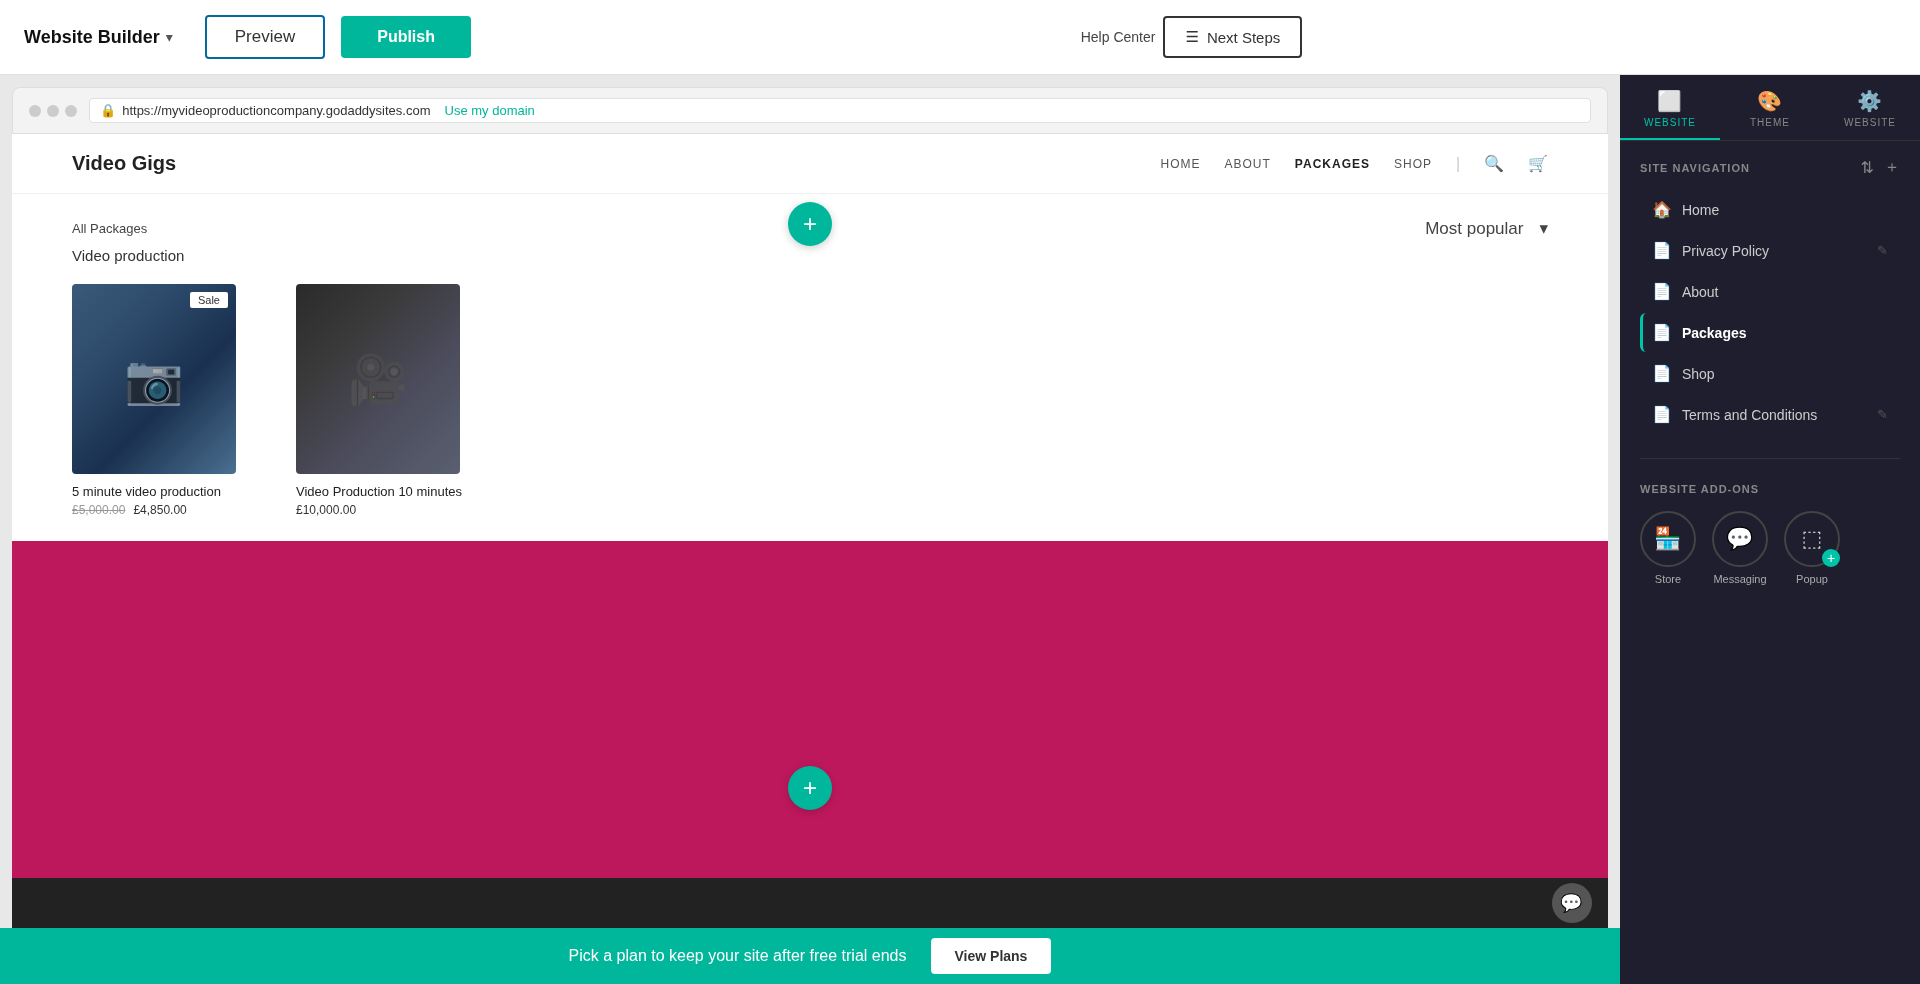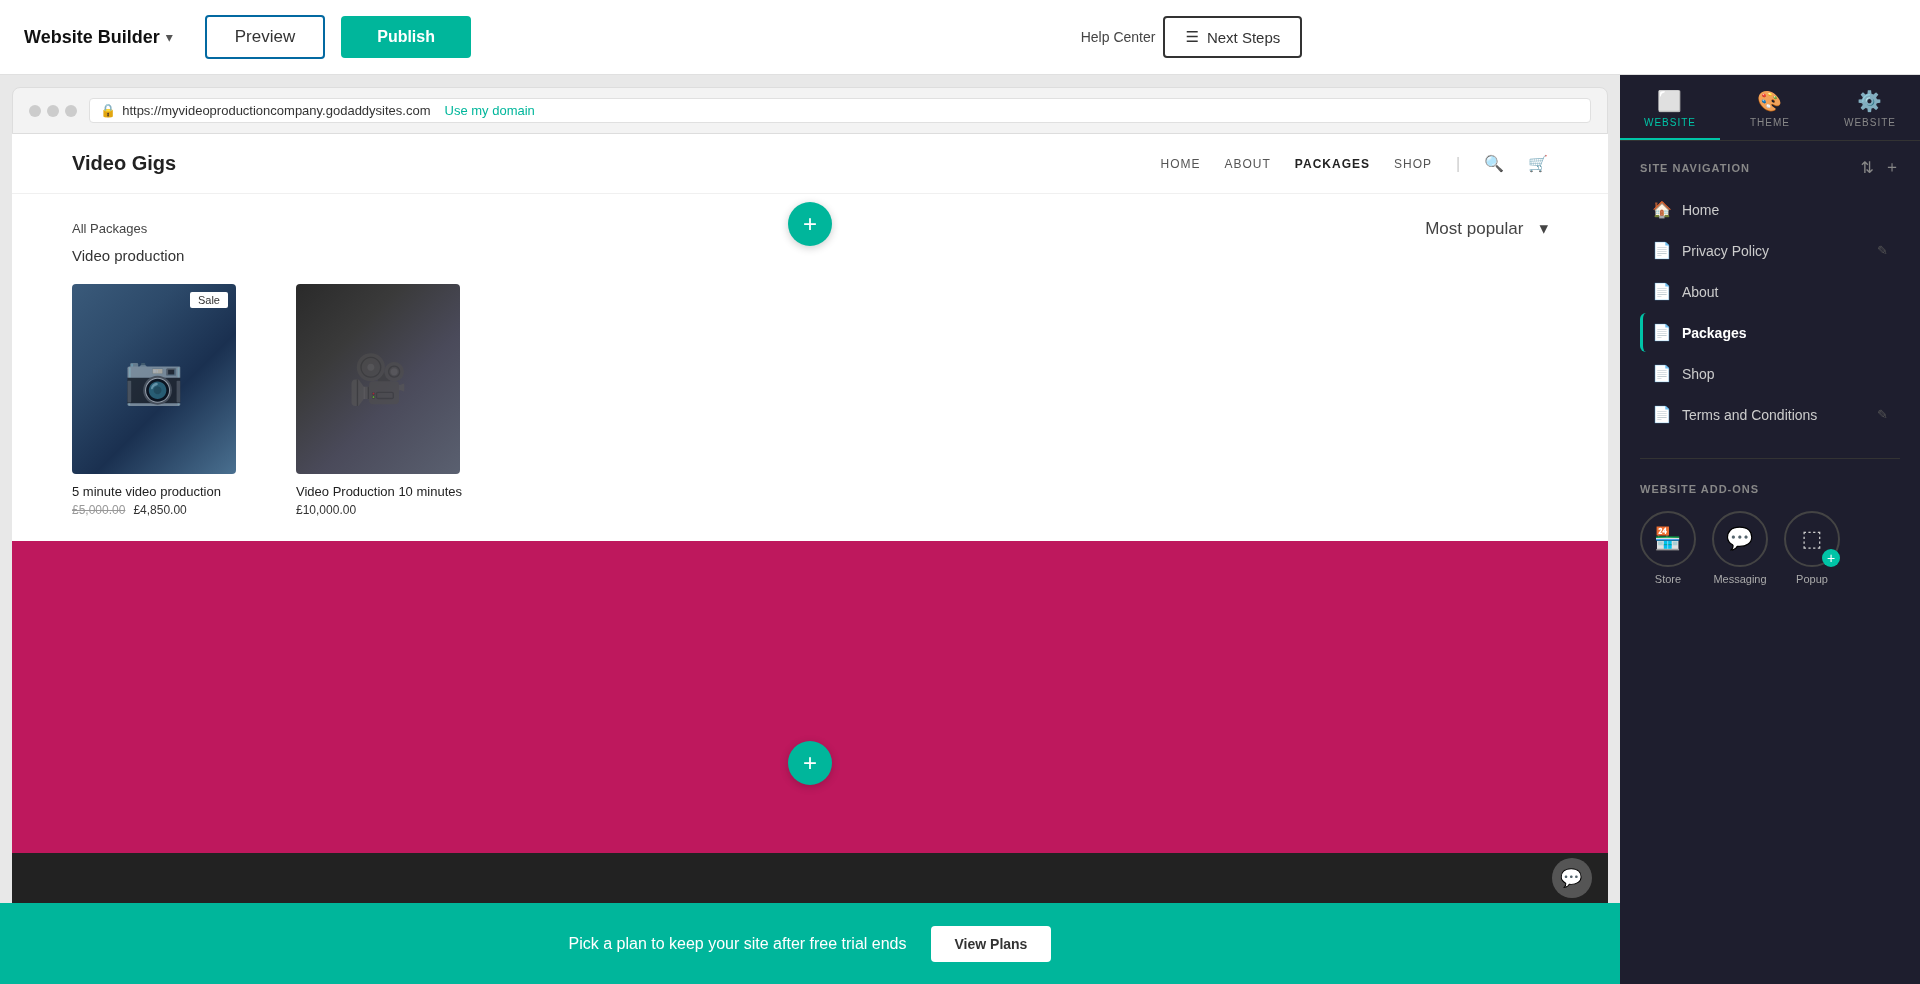--- a/index.html
+++ b/index.html
@@ -327,21 +327,21 @@
       display: flex;
       align-items: center;
       justify-content: center;
       color: #fff;
       font-size: 18px;
       cursor: pointer;
     }
 
     
     .bottom-banner {
-      height: 81px;
+      height: 56px;
       background: #00b69b;
       display: flex;
       align-items: center;
       justify-content: center;
       gap: 24px;
       flex-shrink: 0;
     }
     .banner-text {
       color: #fff;
       font-size: 16px;

